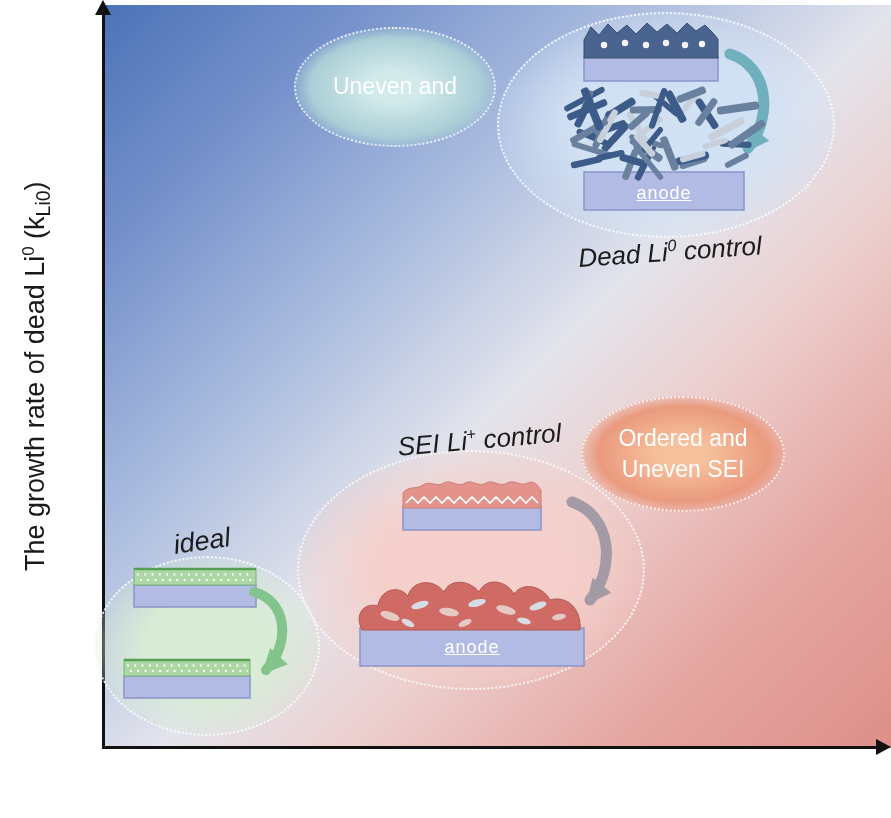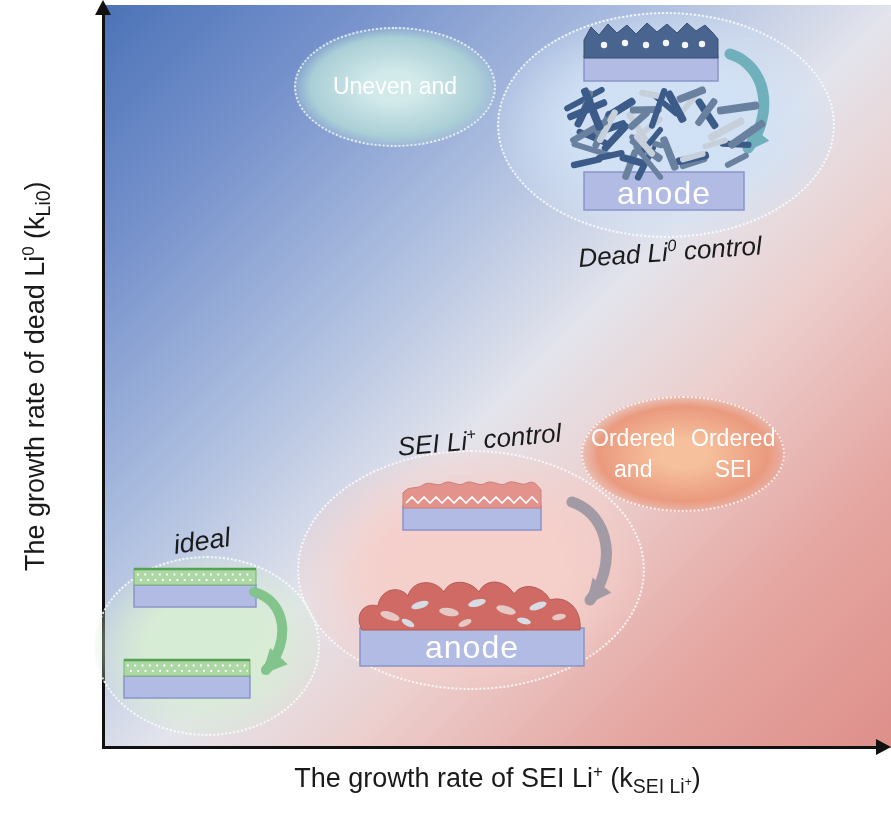--- a/index.html
+++ b/index.html
@@ -33,40 +33,40 @@
 
   
   .ell{position:absolute;border-radius:50%;}
   .region{border:2.5px dotted rgba(252,254,255,.85);}
   .region-blue{left:497px;top:12px;width:334px;height:222px;
       background:radial-gradient(closest-side,rgba(209,225,244,.97) 55%,rgba(209,225,244,.30) 100%);}
   .region-pink{left:297px;top:450px;width:344px;height:236px;
       background:radial-gradient(closest-side,rgba(245,207,202,.97) 55%,rgba(245,207,202,.25) 100%);}
   .region-green{left:94px;top:556px;width:222px;height:176px;
       background:radial-gradient(closest-side,rgba(215,236,212,.97) 55%,rgba(215,236,212,.25) 100%);}
-  .label-ell{display:flex;flex-direction:row;align-items:center;justify-content:center;
+  .label-ell{display:flex;flex-direction:column;align-items:center;justify-content:center;
       color:#fff;font-size:23px;line-height:1.35;text-align:center;
       border:2px dotted rgba(255,255,255,.75);}
   .label-teal{left:294px;top:27px;width:198px;height:116px;
       background:radial-gradient(closest-side,#d3eaeb 25%,var(--c-label_teal,#aacfd6) 85%,rgba(170,207,214,.35) 100%);}
   .label-orange{left:581px;top:396px;width:200px;height:112px;
       background:radial-gradient(closest-side,#f6c09c 25%,var(--c-label_orange,#ea9a7e) 85%,rgba(234,154,126,.40) 100%);justify-content:center;}
 
   .illo{position:absolute;}
   .slab{fill:var(--c-slab,#b2bbe4);stroke:var(--c-slab_border,#8a94c8);stroke-width:1.5;}
 
   .caption{position:absolute;font-size:26px;font-style:italic;color:#1b1b1b;
            text-align:center;white-space:nowrap;}
   .cap-dead{left:545px;top:236px;width:250px;transform:rotate(-4deg);}
   .cap-sei{left:372px;top:424px;width:215px;transform:rotate(-5deg);}
   .cap-ideal{left:152px;top:526px;width:100px;transform:rotate(-8deg);font-size:27px;}
   .caption sup{font-size:62%;}
 
-  .anode{position:absolute;color:var(--c-anode_text,#ffffff);font-size:32px;
-         text-align:center;line-height:34px;letter-spacing:1px;}
+  .anode{position:absolute;color:var(--c-anode_text,#ffffff);font-size:18px;
+         text-align:center;line-height:34px;letter-spacing:1px;text-decoration:underline;}
   .anode-dead{left:584px;top:176px;width:160px;}
   .anode-sei{left:360px;top:630px;width:224px;}
 </style>
 </head>
 <body>
 
 <div class="canvas">
 
   <svg width="0" height="0" style="position:absolute">
     <defs>
@@ -90,21 +90,21 @@
 
   <div class="ell region region-blue"></div>
   <div class="ell region region-pink"></div>
   <div class="ell region region-green"></div>
 
   <div class="ell label-ell label-teal">
     <span>Uneven and</span>
   </div>
   <div class="ell label-ell label-orange">
     <span>Ordered and</span>
-    <span>Ordered SEI</span>
+    <span>Uneven SEI</span>
   </div>
 
   <svg class="illo" style="left:578px;top:16px" width="146" height="68" viewBox="0 0 146 68">
     <rect class="slab" x="6" y="40" width="134" height="25"></rect>
     <path d="M6,42 V24 L13,11 L21,19 L30,8 L39,17 L49,9 L58,18 L69,7 L79,16 L89,8 L99,17 L109,7 L118,15 L127,9 L135,17 L140,23 V42 Z" style="fill:var(--c-sei_dark,#49648f);stroke:#39506f;stroke-width:1"></path>
     <g fill="#ffffff" opacity="0.95">
       <circle cx="26" cy="29" r="3.2"></circle>
         <circle cx="47" cy="27" r="3.2"></circle>
         <circle cx="68" cy="29" r="3.2"></circle>
       <circle cx="88" cy="27" r="3.2"></circle>
@@ -230,17 +230,14 @@
       <line x1="11" y1="15.5" x2="132" y2="15.5"></line>
         <line x1="14" y1="21" x2="132" y2="21"></line>
     </g>
   </svg>
 
   <div class="ylabel-wrap">
     <div class="axis-label">
       <span>The growth rate of dead Li</span><sup>0</sup><span> (k</span><sub>Li0</sub><span>)</span>
     </div>
   </div>
-  <div class="axis-label xlabel">
-    <span>The growth rate of SEI Li</span><sup>+</sup><span> (k</span><sub><span>SEI Li</span><sup>+</sup></sub><span>)</span>
-  </div>
 
 </div>
 
 </body></html>

